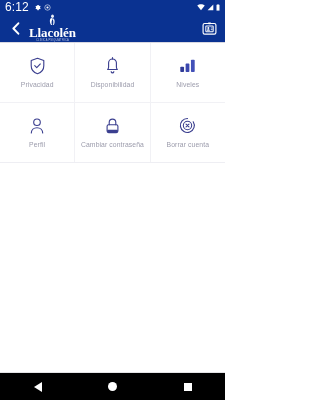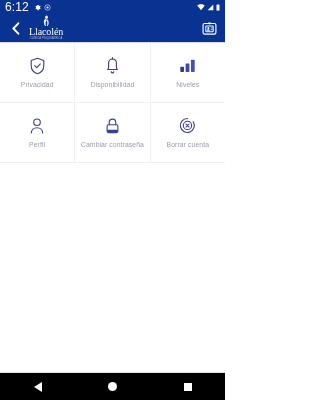--- a/index.html
+++ b/index.html
@@ -77,23 +77,23 @@
     align-items: center;
     margin-left: 6px;
     flex: 0 0 auto;
   }
   .brand-mark {
     height: 13px;
     display: block;
   }
   .brand-name {
     color: #ffffff;
-    font-size: 10px;
+    font-size: 13px;
     font-family: "Liberation Serif", serif;
-    font-weight: normal;
+    font-weight: bold;
     line-height: 1;
     letter-spacing: -0.1px;
     margin-top: -1px;
   }
   .brand-sub {
     color: #b9c4e4;
     font-size: 2.6px;
     line-height: 1;
     letter-spacing: 0.2px;
     margin-top: 1px;

